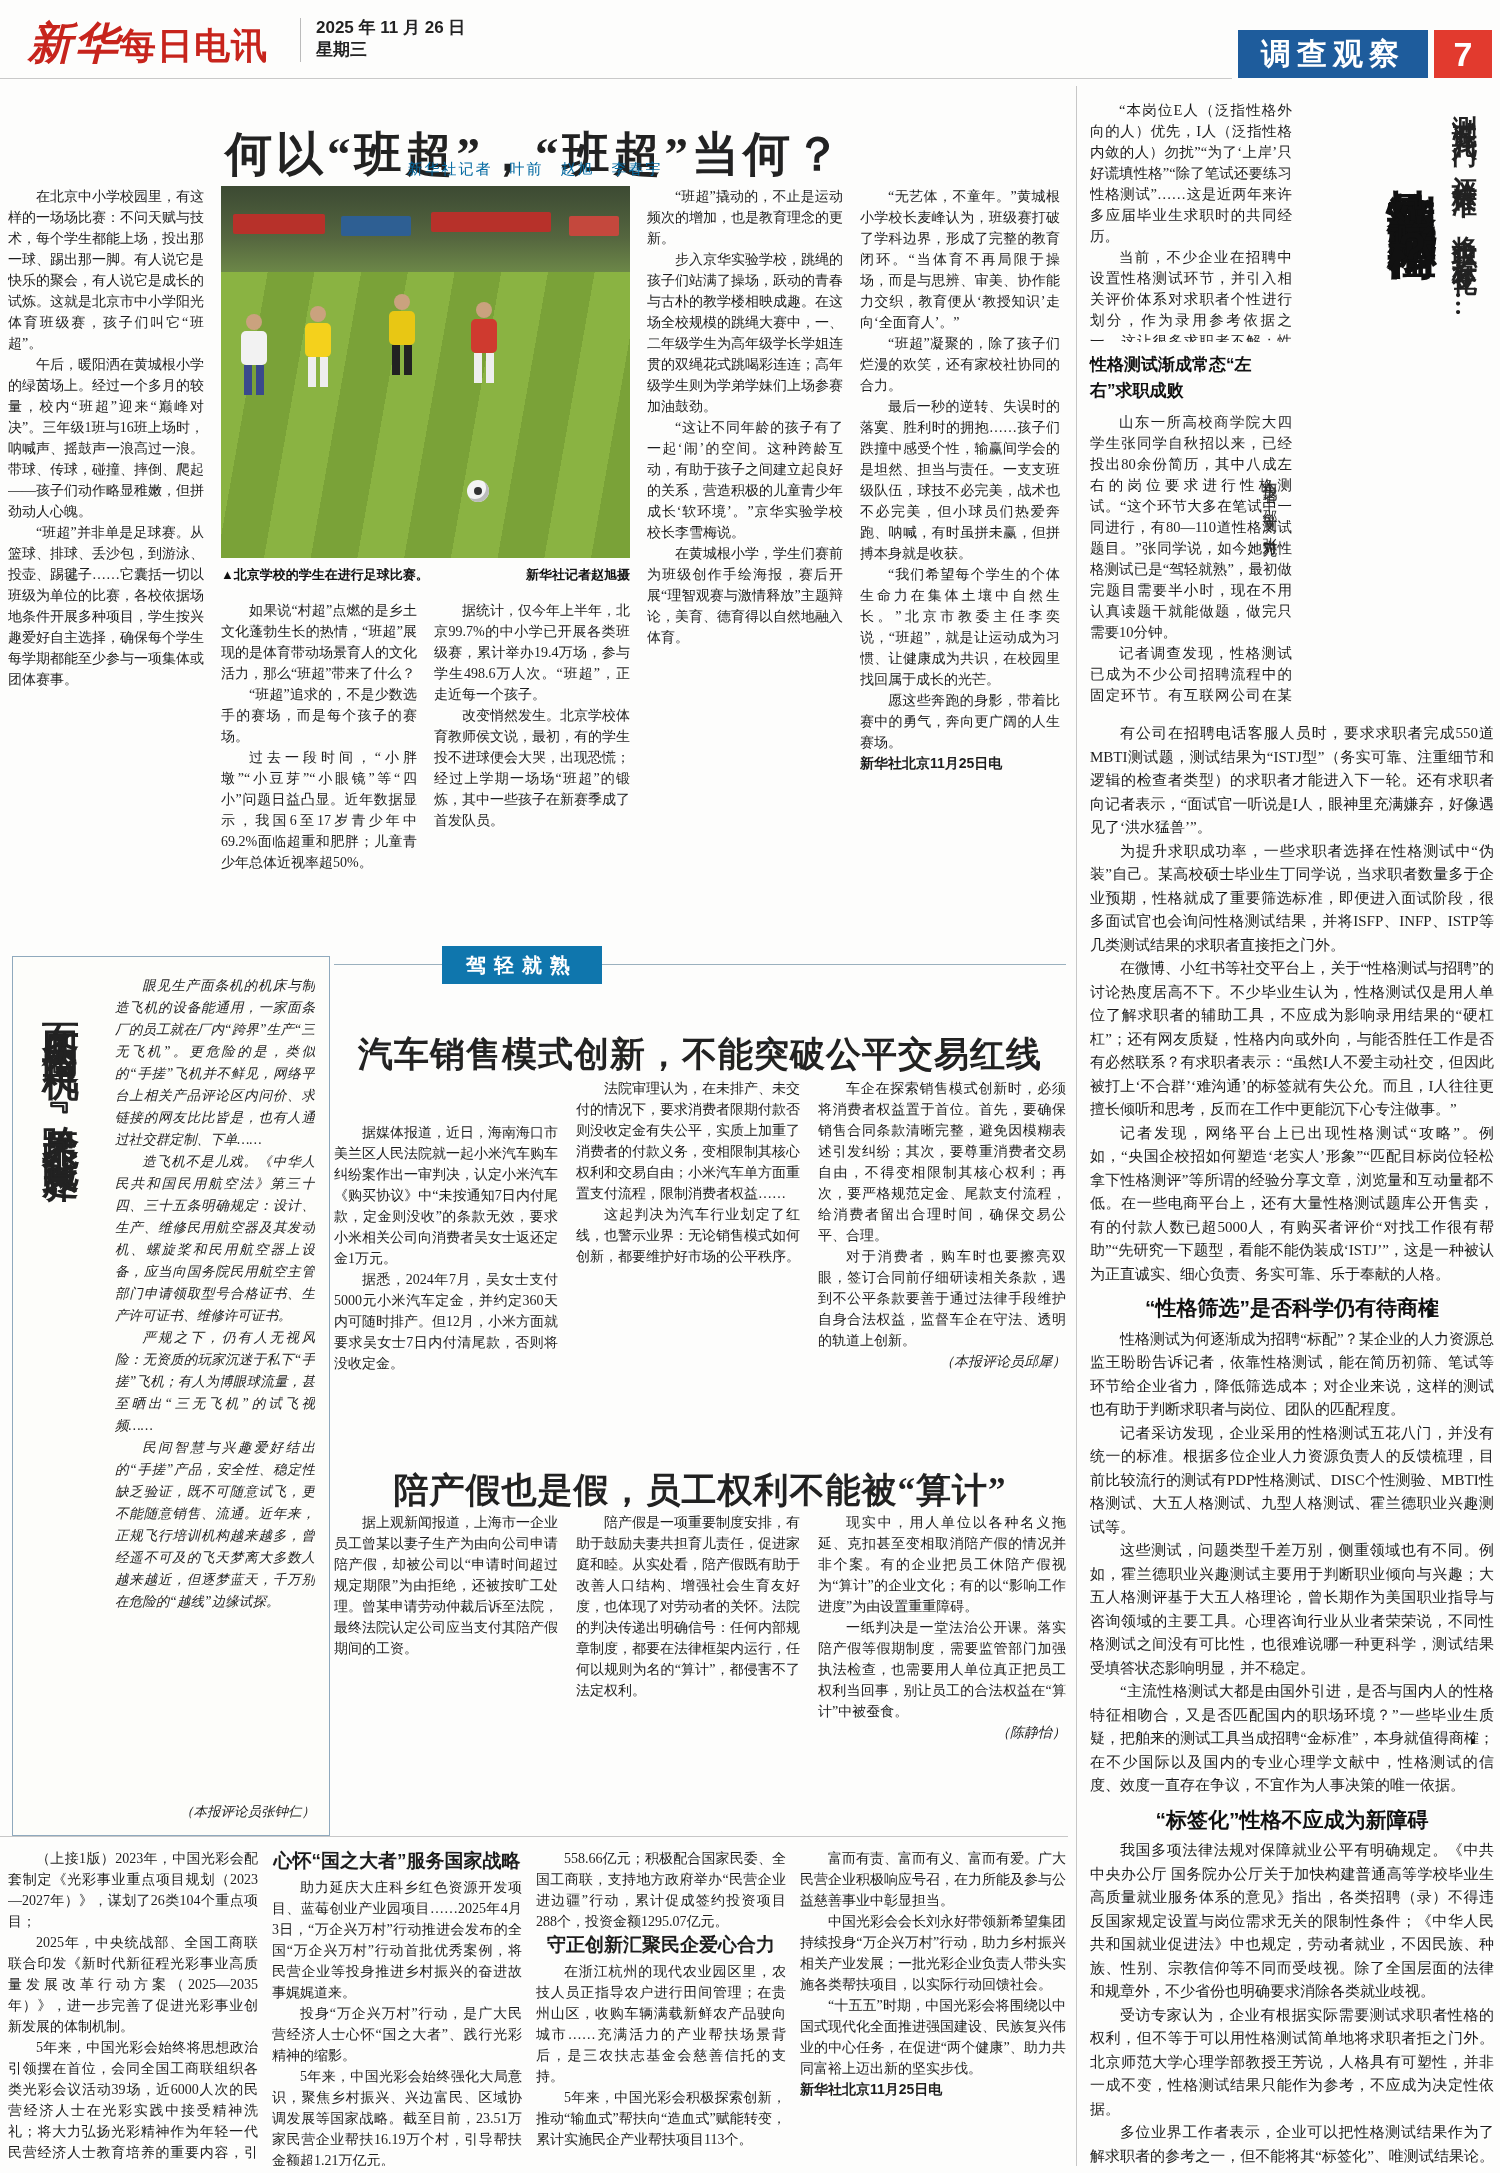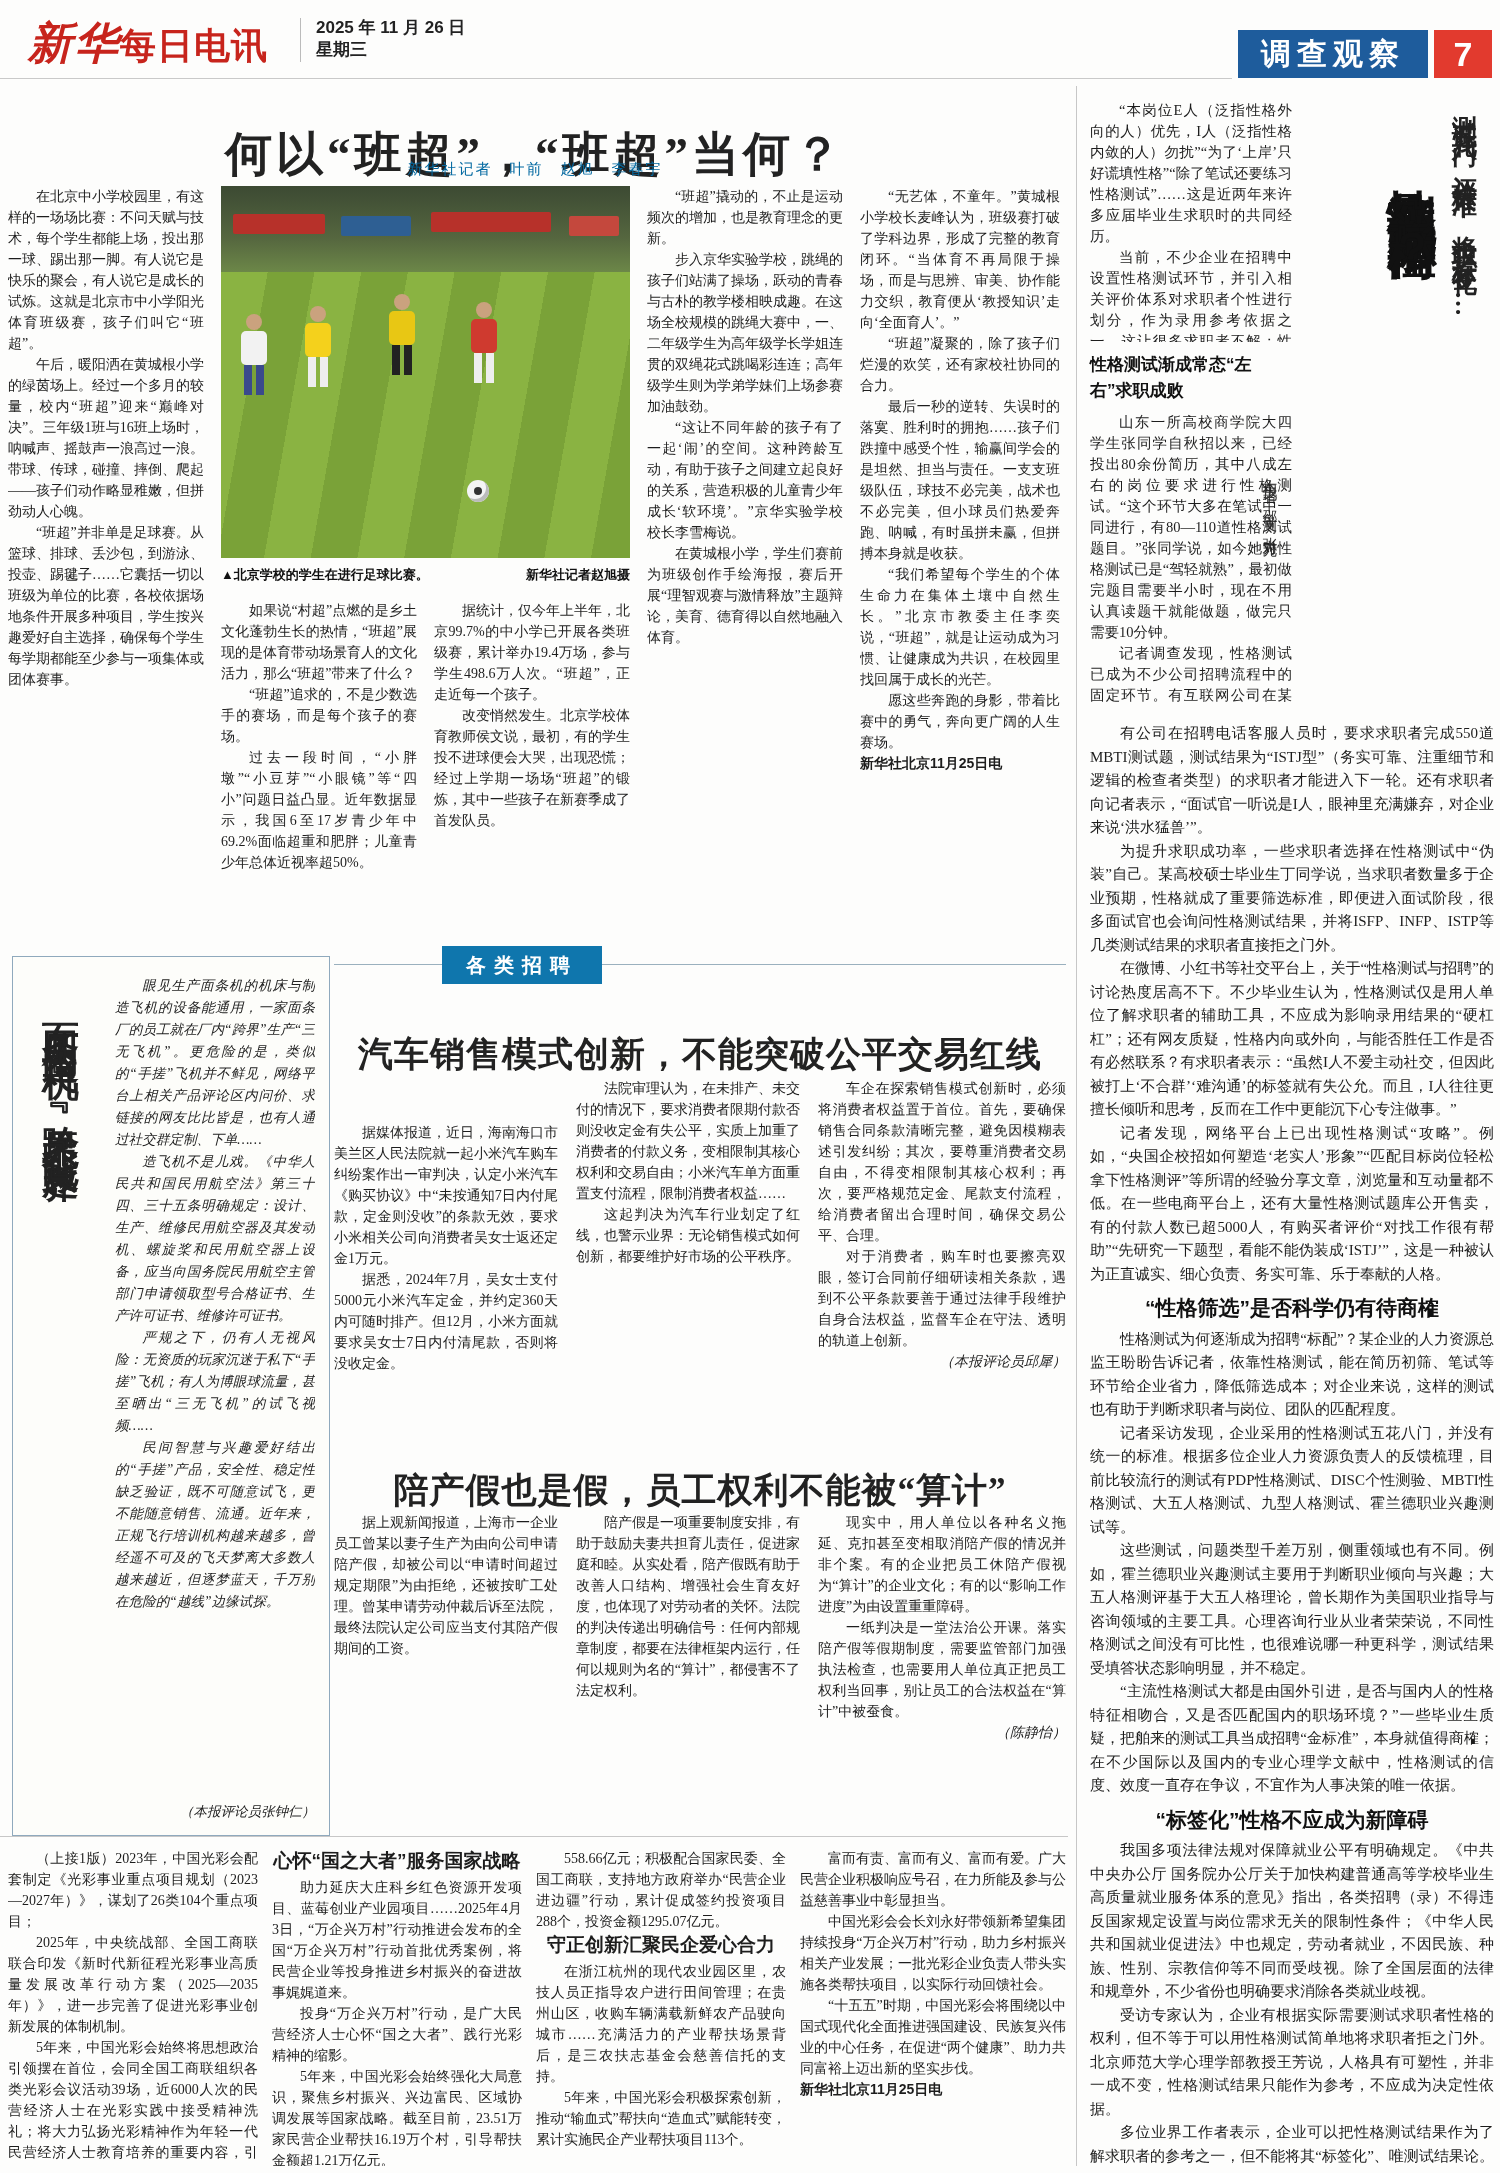--- a/index.html
+++ b/index.html
@@ -164,21 +164,21 @@
     <p>当前，不少企业在招聘中设置性格测试环节，并引入相关评价体系对求职者个性进行划分，作为录用参考依据之一。这让很多求职者不解：性格测试真能反映工作能力吗？“贴标签”式的性格评价是否涉嫌就业歧视？新华每日电讯记者就此进行了调查。</p>
   </div>
 <div class="abs r-sub1">性格测试渐成常态“左右”求职成败</div>
 <div class="col r-narrow" style="font-size:14.5px;">
     <p>山东一所高校商学院大四学生张同学自秋招以来，已经投出80余份简历，其中八成左右的岗位要求进行性格测试。“这个环节大多在笔试中一同进行，有80—110道性格测试题目。”张同学说，如今她对性格测试已是“驾轻就熟”，最初做完题目需要半小时，现在不用认真读题干就能做题，做完只需要10分钟。</p>
     <p>记者调查发现，性格测试已成为不少公司招聘流程中的固定环节。有互联网公司在某岗位招聘条件中，明确标注“E人优先”……</p>
   </div>
 
 <div class="abs r-wide">
   <div>
-      <p>有公司在招聘电话客服人员时，要求求职者完成550道MBTI测试题，测试结果为“ISTJ型”（务实可靠、注重细节和逻辑的检查者类型）的求职者才能进入下一轮。还有求职者向记者表示，“面试官一听说是I人，眼神里充满嫌弃，对企业来说‘洪水猛兽’”。</p>
+      <p>有公司在招聘电话客服人员时，要求求职者完成550道MBTI测试题，测试结果为“ISTJ型”（务实可靠、注重细节和逻辑的检查者类型）的求职者才能进入下一轮。还有求职者向记者表示，“面试官一听说是I人，眼神里充满嫌弃，好像遇见了‘洪水猛兽’”。</p>
       <p>为提升求职成功率，一些求职者选择在性格测试中“伪装”自己。某高校硕士毕业生丁同学说，当求职者数量多于企业预期，性格就成了重要筛选标准，即便进入面试阶段，很多面试官也会询问性格测试结果，并将ISFP、INFP、ISTP等几类测试结果的求职者直接拒之门外。</p>
       <p>在微博、小红书等社交平台上，关于“性格测试与招聘”的讨论热度居高不下。不少毕业生认为，性格测试仅是用人单位了解求职者的辅助工具，不应成为影响录用结果的“硬杠杠”；还有网友质疑，性格内向或外向，与能否胜任工作是否有必然联系？有求职者表示：“虽然I人不爱主动社交，但因此被打上‘不合群’‘难沟通’的标签就有失公允。而且，I人往往更擅长倾听和思考，反而在工作中更能沉下心专注做事。”</p>
       <p>记者发现，网络平台上已出现性格测试“攻略”。例如，“央国企校招如何塑造‘老实人’形象”“匹配目标岗位轻松拿下性格测评”等所谓的经验分享文章，浏览量和互动量都不低。在一些电商平台上，还有大量性格测试题库公开售卖，有的付款人数已超5000人，有购买者评价“对找工作很有帮助”“先研究一下题型，看能不能伪装成‘ISTJ’”，这是一种被认为正直诚实、细心负责、务实可靠、乐于奉献的人格。</p>
     </div>
   <h3>“性格筛选”是否科学仍有待商榷</h3>
   <div>
       <p>性格测试为何逐渐成为招聘“标配”？某企业的人力资源总监王盼盼告诉记者，依靠性格测试，能在简历初筛、笔试等环节给企业省力，降低筛选成本；对企业来说，这样的测试也有助于判断求职者与岗位、团队的匹配程度。</p>
       <p>记者采访发现，企业采用的性格测试五花八门，并没有统一的标准。根据多位企业人力资源负责人的反馈梳理，目前比较流行的测试有PDP性格测试、DISC个性测验、MBTI性格测试、大五人格测试、九型人格测试、霍兰德职业兴趣测试等。</p>
       <p>这些测试，问题类型千差万别，侧重领域也有不同。例如，霍兰德职业兴趣测试主要用于判断职业倾向与兴趣；大五人格测评基于大五人格理论，曾长期作为美国职业指导与咨询领域的主要工具。心理咨询行业从业者荣荣说，不同性格测试之间没有可比性，也很难说哪一种更科学，测试结果受填答状态影响明显，并不稳定。</p>
       <p>“主流性格测试大都是由国外引进，是否与国内人的性格特征相吻合，又是否匹配国内的职场环境？”一些毕业生质疑，把舶来的测试工具当成招聘“金标准”，本身就值得商榷；在不少国际以及国内的专业心理学文献中，性格测试的信度、效度一直存在争议，不宜作为人事决策的唯一依据。</p>
@@ -197,21 +197,21 @@
       <p>眼见生产面条机的机床与制造飞机的设备能通用，一家面条厂的员工就在厂内“跨界”生产“三无飞机”。更危险的是，类似的“手搓”飞机并不鲜见，网络平台上相关产品评论区内问价、求链接的网友比比皆是，也有人通过社交群定制、下单……</p>
       <p>造飞机不是儿戏。《中华人民共和国民用航空法》第三十四、三十五条明确规定：设计、生产、维修民用航空器及其发动机、螺旋桨和民用航空器上设备，应当向国务院民用航空主管部门申请领取型号合格证书、生产许可证书、维修许可证书。</p>
       <p>严规之下，仍有人无视风险：无资质的玩家沉迷于私下“手搓”飞机；有人为博眼球流量，甚至晒出“三无飞机”的试飞视频……</p>
       <p>民间智慧与兴趣爱好结出的“手搓”产品，安全性、稳定性缺乏验证，既不可随意试飞，更不能随意销售、流通。近年来，正规飞行培训机构越来越多，曾经遥不可及的飞天梦离大多数人越来越近，但逐梦蓝天，千万别在危险的“越线”边缘试探。</p>
     </div>
   <div class="l-sig">（本报评论员张钟仁）</div>
 </div>
 
 <div class="abs tc-rule" style="left:334px;width:108px;"></div>
 <div class="abs tc-rule" style="left:602px;width:464px;"></div>
-<div class="abs tc-box">各类招聘</div>
+<div class="abs tc-box">驾轻就熟</div>
 
 <h2 class="abs tc-hl" style="top:1002px;">汽车销售模式创新，不能突破公平交易红线</h2>
 <div class="col" style="left:334px;top:1078px;width:224px;height:345px;margin-top:44px;">
     <p>据媒体报道，近日，海南海口市美兰区人民法院就一起小米汽车购车纠纷案作出一审判决，认定小米汽车《购买协议》中“未按通知7日内付尾款，定金则没收”的条款无效，要求小米相关公司向消费者吴女士返还定金1万元。</p>
     <p>据悉，2024年7月，吴女士支付5000元小米汽车定金，并约定360天内可随时排产。但12月，小米方面就要求吴女士7日内付清尾款，否则将没收定金。</p>
   </div>
 <div class="col" style="left:576px;top:1078px;width:224px;height:345px;">
     <p>法院审理认为，在未排产、未交付的情况下，要求消费者限期付款否则没收定金有失公平，实质上加重了消费者的付款义务，变相限制其核心权利和交易自由；小米汽车单方面重置支付流程，限制消费者权益……</p>
     <p>这起判决为汽车行业划定了红线，也警示业界：无论销售模式如何创新，都要维护好市场的公平秩序。</p>
   </div>

